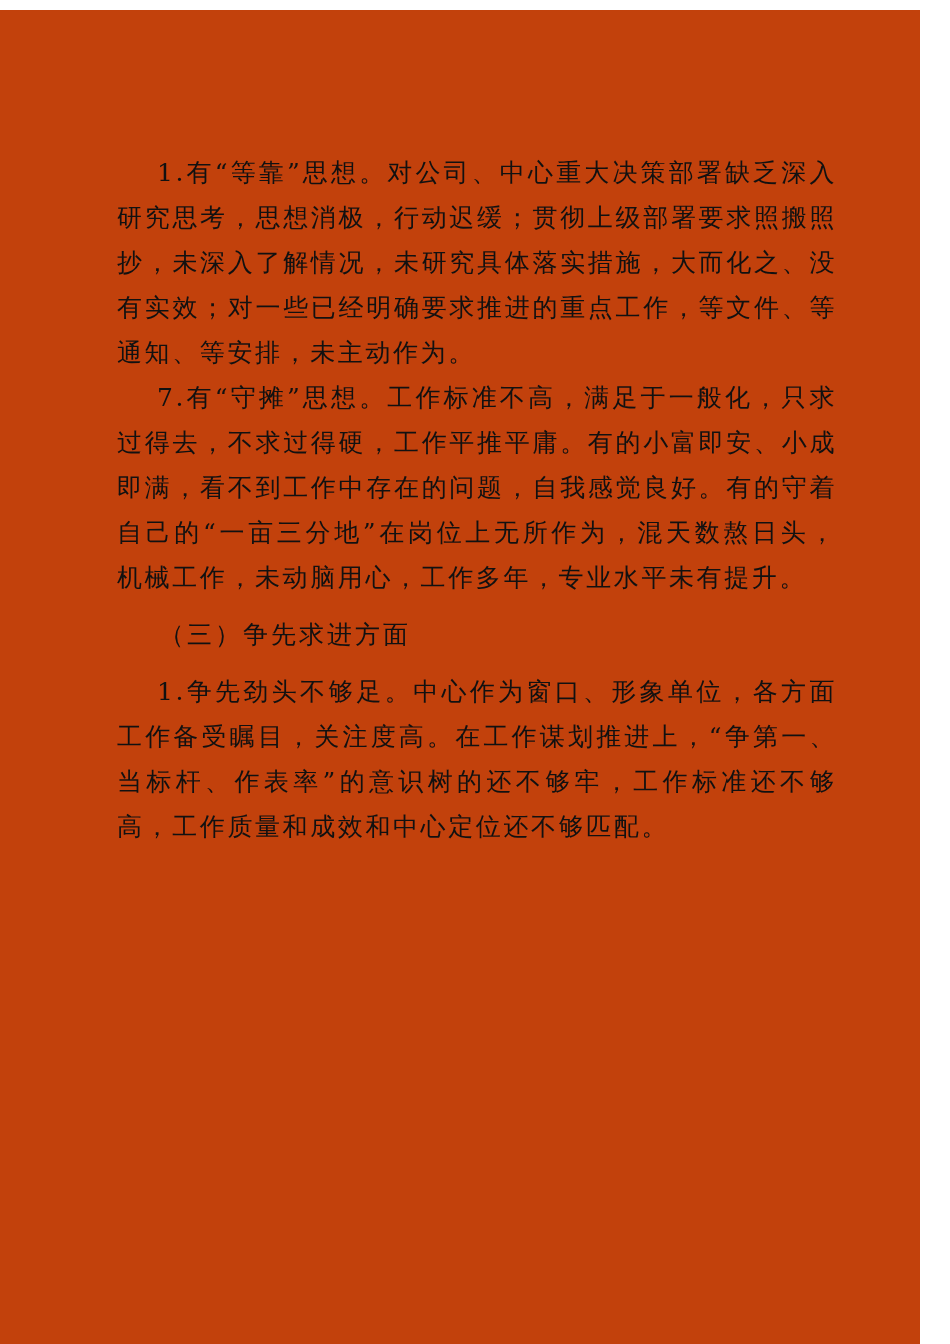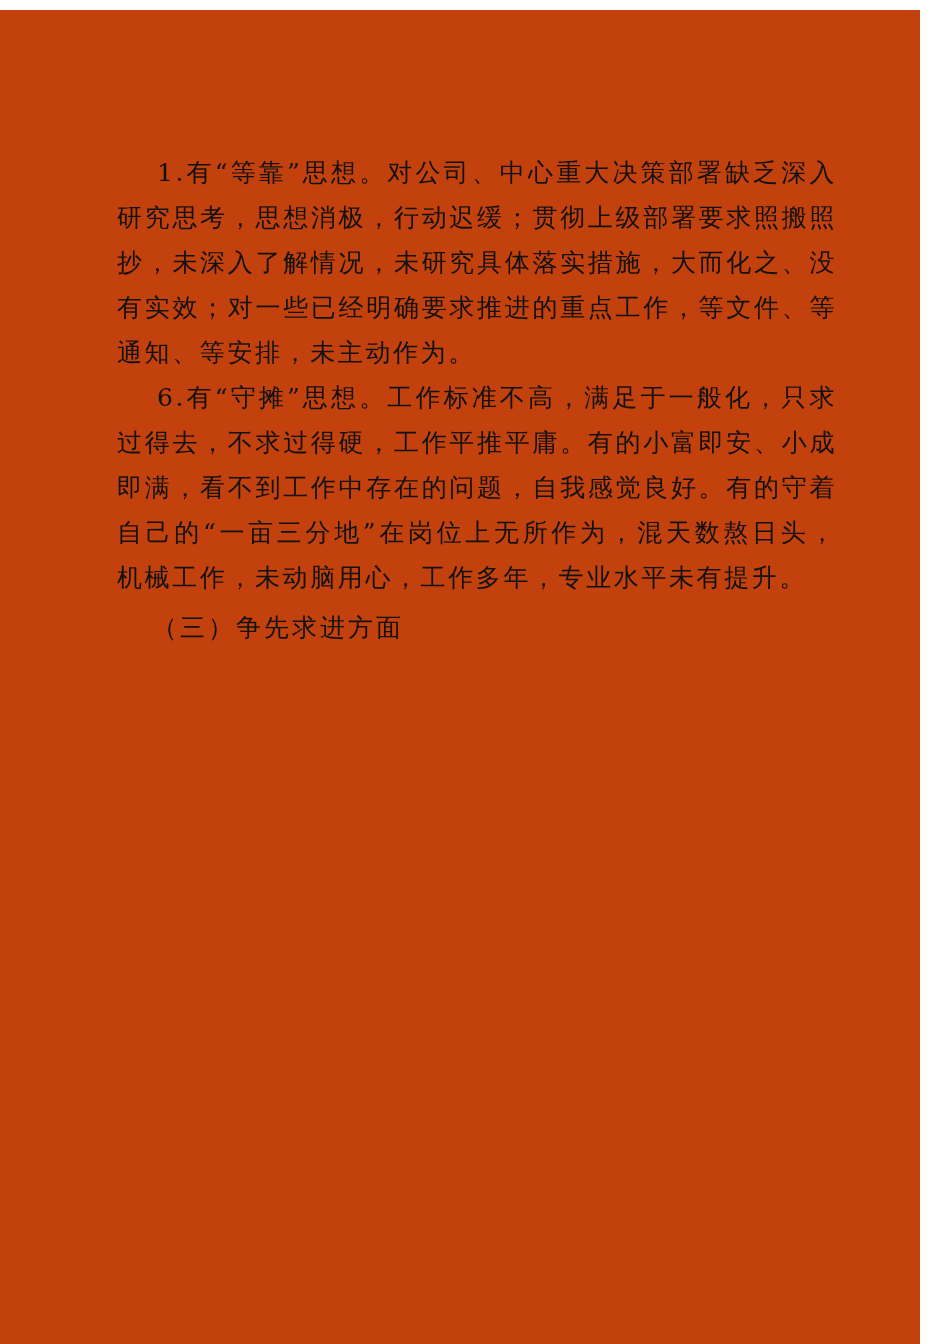--- a/index.html
+++ b/index.html
@@ -7,24 +7,25 @@
   .page {
     position: absolute; left: 0; top: 10px; width: 920px; height: 1344px; background: #c2410c;
   }
   .content {
     position: absolute; left: 117px; top: 140px; width: 720px;
     font-family: "DejaVu Serif", "Liberation Serif", serif;
     font-size: 25px; line-height: 45px; color: #111111;
     letter-spacing: 2.6px;
   }
   .para { margin: 0; text-indent: 40px; text-align: justify; text-align-last: left; }
-  .heading { margin: 5px; text-indent: 30px; font-family: Liberation Sans, sans-serif; letter-spacing: 3px; }
+  .heading { margin: 12px; text-indent: 30px; font-family: Liberation Sans, sans-serif; letter-spacing: 3px; }
 </style>
 </head>
 <body>
 
 <div class="page">
   <div class="content">
     <p class="para">1.有“等靠”思想。对公司、中心重大决策部署缺乏深入研究思考，思想消极，行动迟缓；贯彻上级部署要求照搬照抄，未深入了解情况，未研究具体落实措施，大而化之、没有实效；对一些已经明确要求推进的重点工作，等文件、等通知、等安排，未主动作为。</p>
-    <p class="para">6.有“守摊”思想。工作标准不高，满足于一般化，只求过得去，不求过得硬，工作平推平庸。有的小富即安、小成即满，看不到工作中存在的问题，自我感觉良好。有的守着自己的“一亩三分地”在岗位上无所作为，混天数熬日头，机械工作，未动脑用心，工作多年，专业水平未有提升。</p>
+    <p class="para">7.有“守摊”思想。工作标准不高，满足于一般化，只求过得去，不求过得硬，工作平推平庸。有的小富即安、小成即满，看不到工作中存在的问题，自我感觉良好。有的守着自己的“一亩三分地”在岗位上无所作为，混天数熬日头，机械工作，未动脑用心，工作多年，专业水平未有提升。</p>
     <p class="heading">（三）争先求进方面</p>
+    <p class="para">1.争先劲头不够足。中心作为窗口、形象单位，各方面工作备受瞩目，关注度高。在工作谋划推进上，“争第一、当标杆、作表率”的意识树的还不够牢，工作标准还不够高，工作质量和成效和中心定位还不够匹配。</p>
   </div>
 </div>
 
 </body></html>

